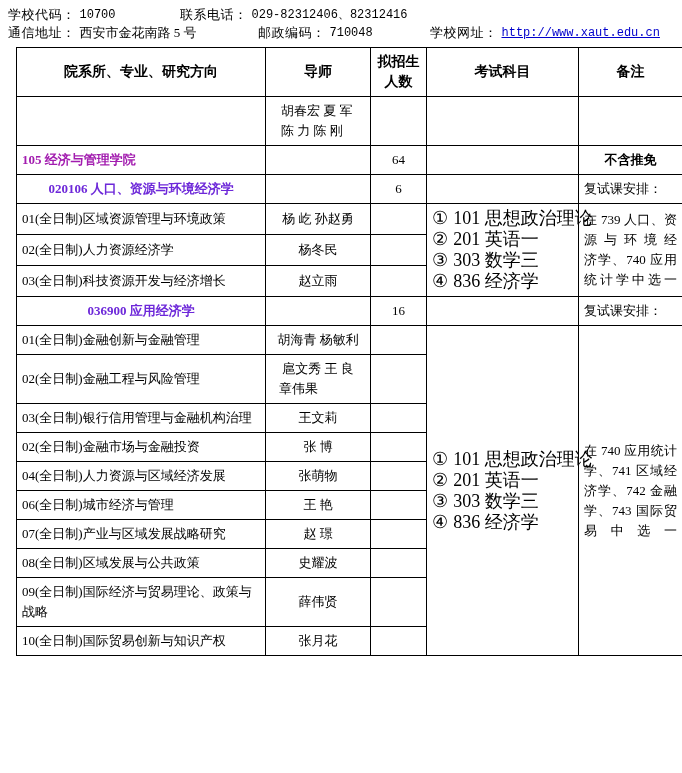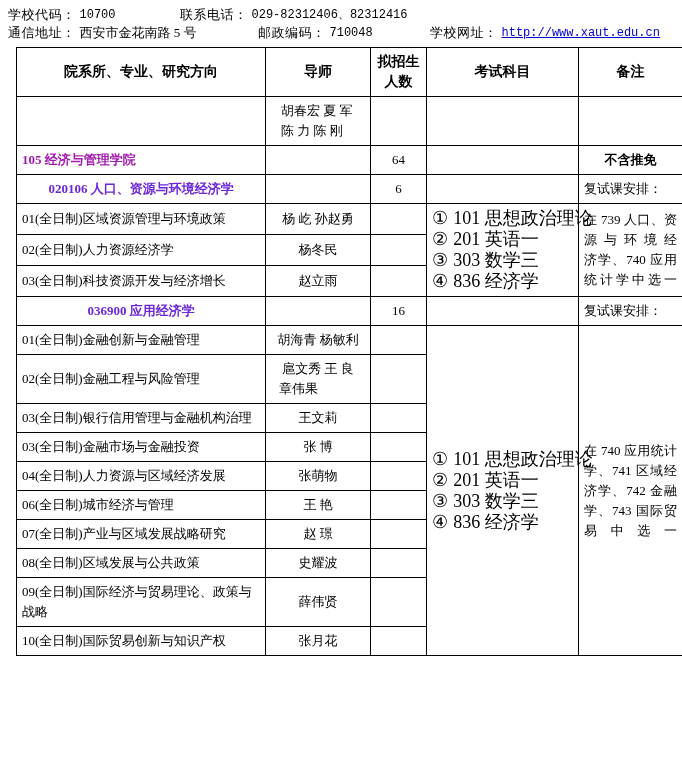--- a/index.html
+++ b/index.html
@@ -258,21 +258,21 @@
         <td class="c-num"></td>
       </tr>
 
       <tr>
         <td class="dir-cell">03(全日制)银行信用管理与金融机构治理</td>
         <td class="adv-cell">王文莉</td>
         <td class="c-num"></td>
       </tr>
 
       <tr>
-        <td class="dir-cell">03(全日制)金融市场与金融投资</td>
+        <td class="dir-cell">02(全日制)金融市场与金融投资</td>
         <td class="adv-cell">张  博</td>
         <td class="c-num"></td>
       </tr>
 
       <tr>
         <td class="dir-cell">04(全日制)人力资源与区域经济发展</td>
         <td class="adv-cell">张萌物</td>
         <td class="c-num"></td>
       </tr>
 

